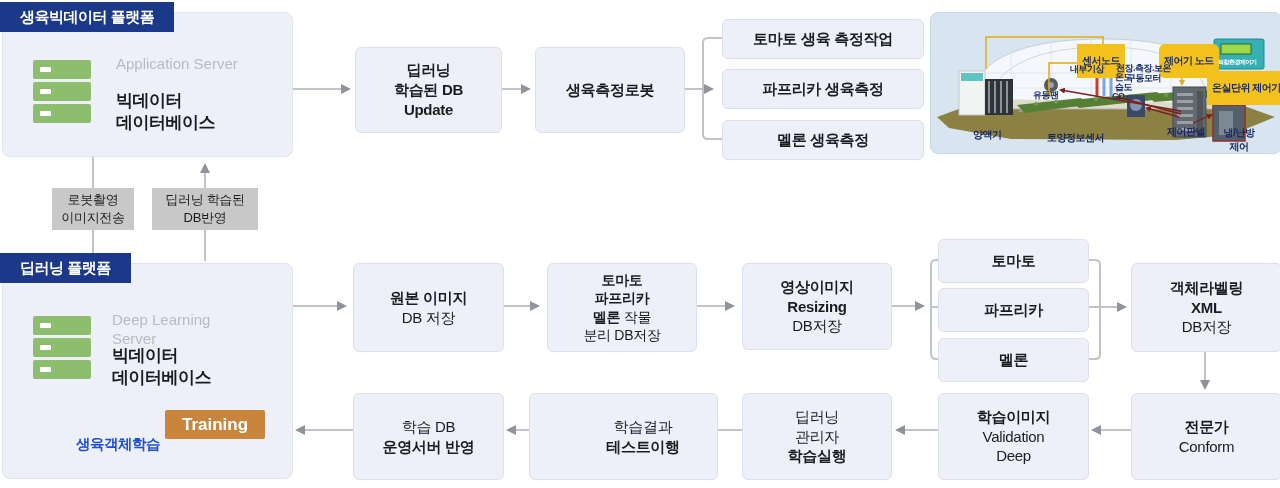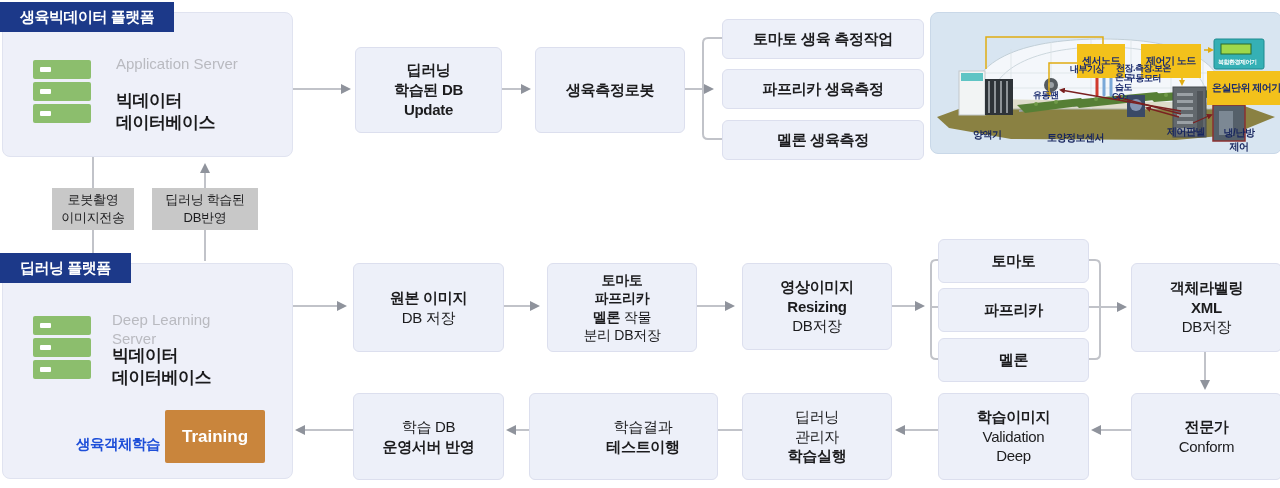--- a/index.html
+++ b/index.html
@@ -121,21 +121,21 @@
           <rect x="7" y="29" width="11" height="5" rx="1"></rect>
           <rect x="7" y="51" width="11" height="5" rx="1"></rect>
       </g>
     </svg>
   </div>
   <div class="abs srv-type" style="left:112px;top:311px;z-index:2;">Deep Learning Server</div>
   <div class="abs srv-name" style="left:112px;top:345px;z-index:2;">
     <div>빅데이터</div>
     <div>데이터베이스</div>
   </div>
-  <div class="training" style="left:165px;top:410px;width:100px;height:53px;">Training</div>
+  <div class="training" style="left:165px;top:410px;width:100px;height:29px;">Training</div>
   <div class="tnote" style="left:76px;top:435px;">생육객체학습</div>
 
   <div class="fbox" style="left:355px;top:47px;width:145px;height:84px;">
     <span class="b">딥러닝</span>
     <span class="b">학습된 DB</span>
     <span class="b">Update</span>
   </div>
   <div class="fbox" style="left:535px;top:47px;width:148px;height:84px;">
     <span class="b">생육측정로봇</span>
   </div>
@@ -294,21 +294,21 @@
       </g>
 
       <g stroke="#7a2020" stroke-width="1.3" fill="none">
         <path d="M250 98 L130 77" marker-end="url(#ar)"></path>
         <path d="M250 101 L186 84" marker-end="url(#ar)"></path>
         <path d="M248 104 L216 95" marker-end="url(#ar)"></path>
         <path d="M262 110 L280 102" marker-end="url(#ar)"></path>
       </g>
     </svg>
     <div class="ylab" style="left:146px;top:31px;">센서노드</div>
-    <div class="ylab" style="left:210px;top:31px;">제어기 노드</div>
+    <div class="ylab" style="left:228px;top:31px;border-radius:6px;">제어기 노드</div>
     <div class="ylab" style="left:276px;top:58px;">온실단위 제어기</div>
     <div class="nlab" style="left:287px;top:45px;font-size:6px;color:#fff;">복합환경제어기</div>
     <div class="nlab" style="left:139px;top:50px;">내부기상</div>
     <div class="nlab" style="left:185px;top:49px;">천장.측장.보온</div>
     <div class="nlab" style="left:196px;top:59px;">구동모터</div>
     <div class="nlab" style="left:184px;top:58px;">온도</div>
     <div class="nlab" style="left:184px;top:68px;">습도</div>
     <div class="nlab" style="left:181px;top:78px;">CO₂</div>
     <div class="nlab" style="left:102px;top:76px;">유동팬</div>
     <div class="glab" style="left:42px;top:115px;">양액기</div>

